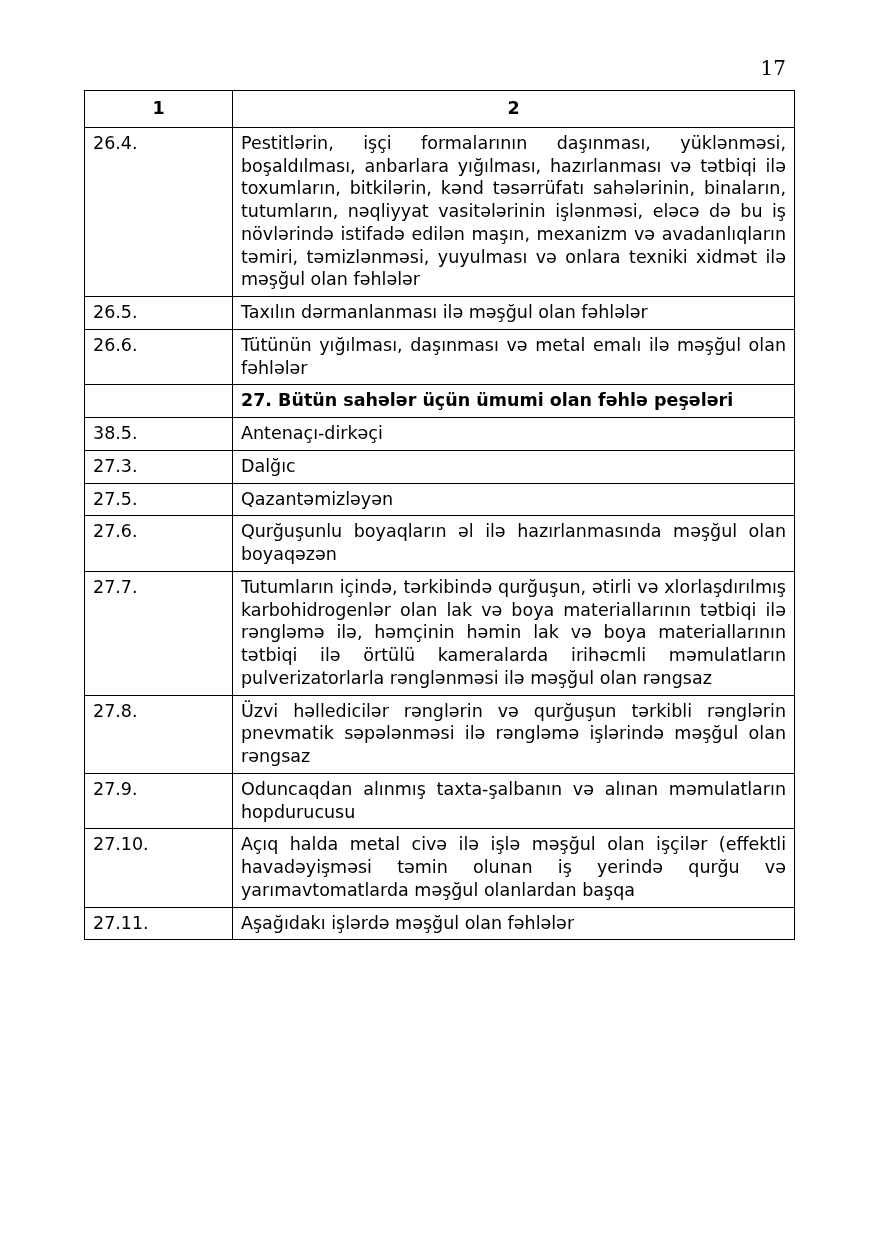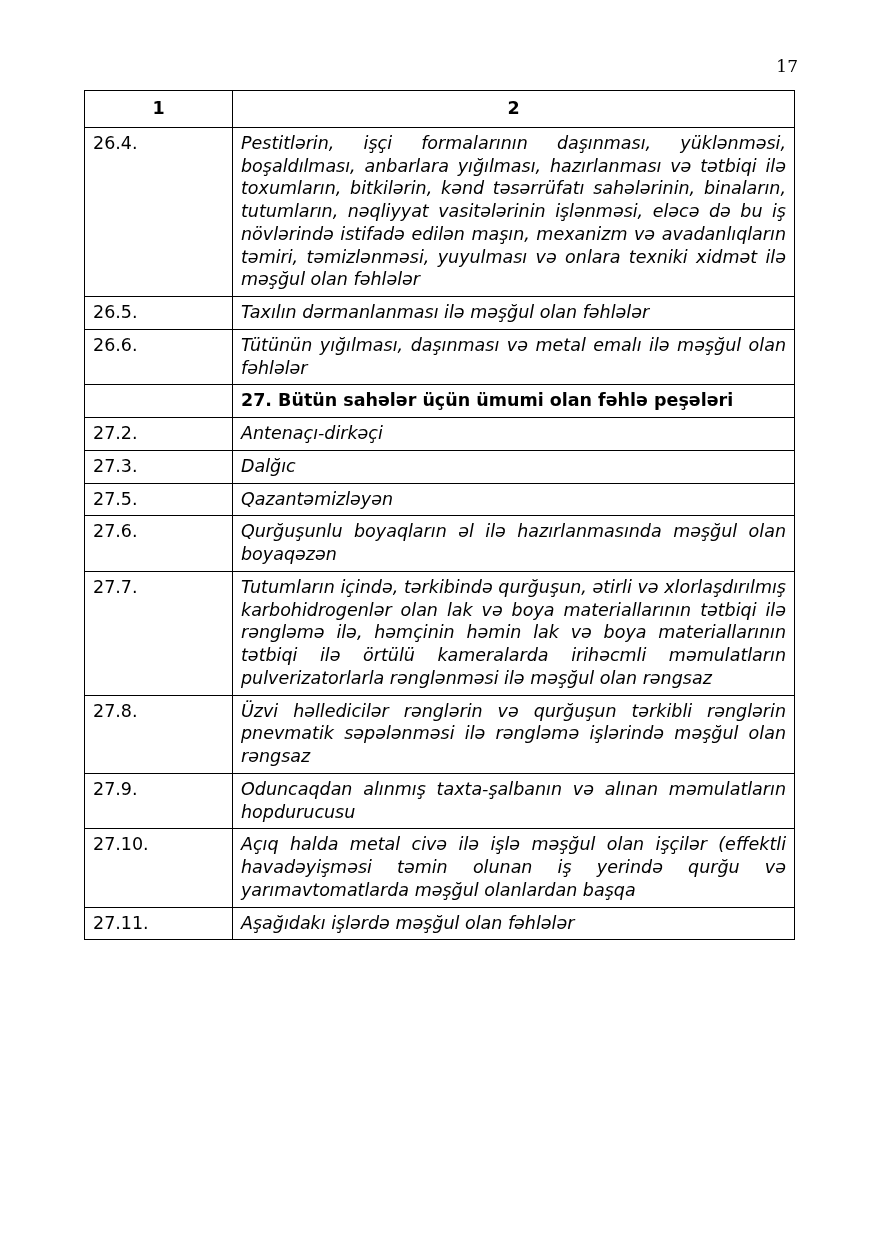--- a/index.html
+++ b/index.html
@@ -17,22 +17,22 @@
   .page {
     position: absolute;
     top: 0; left: 0;
     width: 878px;
     height: 1241px;
     box-sizing: border-box;
   }
   .page-number {
     position: absolute;
     top: 58px;
-    right: 80px;
-    font-size: 17px;
+    right: 92px;
+    font-size: 20px;
     font-family: "DejaVu Serif", serif;
     line-height: 1;
   }
   table.doc-table {
     position: absolute;
     top: 90px;
     left: 84px;
     width: 710px;
     border-collapse: collapse;
     table-layout: fixed;
@@ -48,21 +48,20 @@
   col.c2 { width: 562px; }
 
   td.num {
     text-align: left;
     vertical-align: top;
   }
   td.txt {
     text-align: justify;
     text-align-last: left;
     hyphens: none;
-    font-style: italic;
   }
   tr.header td {
     text-align: center;
     font-weight: bold;
     padding-top: 6px;
     padding-bottom: 7px;
   }
   td.section {
     text-align: left;
     font-weight: bold;
@@ -104,21 +103,21 @@
         <td class="txt">Tütünün yığılması, daşınması və metal emalı ilə məşğul olan fəhlələr</td>
       </tr>
 
       <tr>
         <td class="num empty"></td>
         <td class="section">27. Bütün sahələr üçün ümumi olan fəhlə peşələri</td>
       </tr>
 
 
       <tr>
-        <td class="num">27.2.</td>
+        <td class="num">38.5.</td>
         <td class="txt">Antenaçı-dirkəçi</td>
       </tr>
 
       <tr>
         <td class="num">27.3.</td>
         <td class="txt">Dalğıc</td>
       </tr>
 
 
       <tr>

